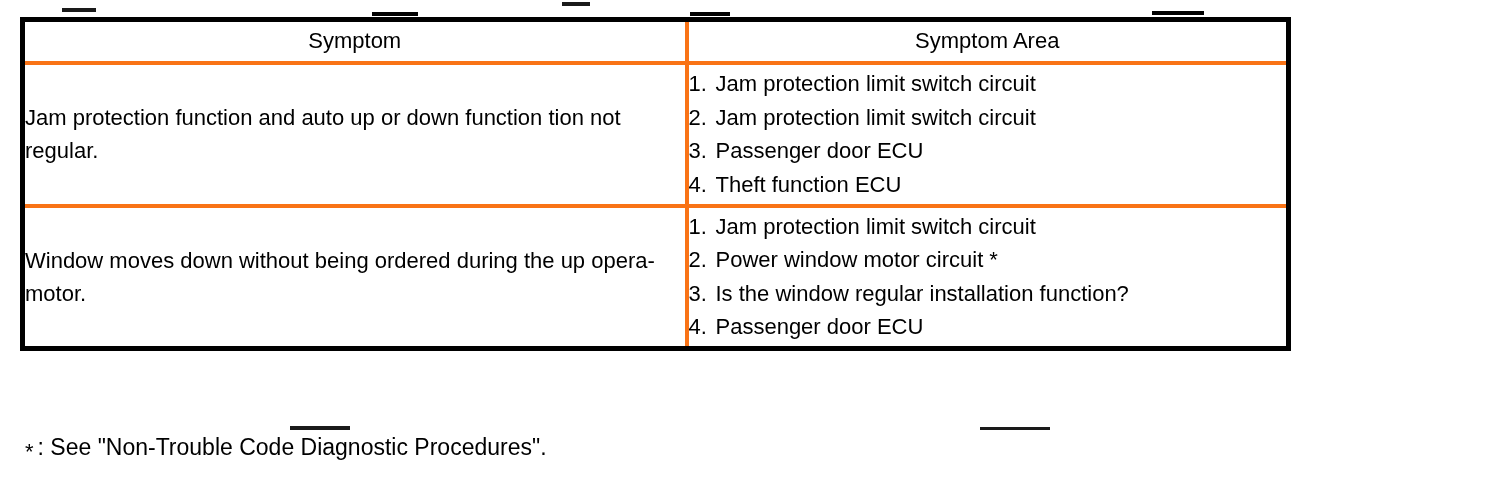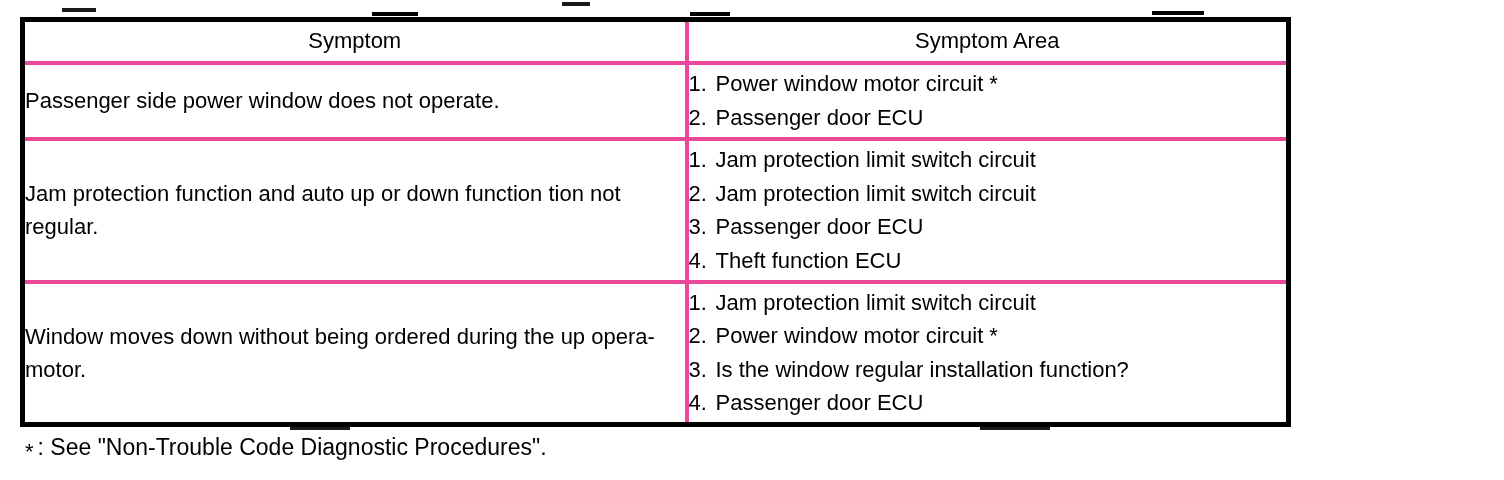--- a/index.html
+++ b/index.html
@@ -21,21 +21,21 @@
     left: 20px;
     top: 17px;
     width: 1266px;
     border-collapse: collapse;
     table-layout: fixed;
     background: #ffffff;
     border: 5px solid #000000;
   }
   .diag-table th,
   .diag-table td {
-    border: 4px solid #ec4899;
+    border: 4px solid #f97316;
     font-size: 22px;
     font-weight: normal;
     color: #000000;
     padding: 0;
   }
   .col-symptom { width: 664px; }
   .col-suspect { width: 602px; }
   tr.header-row { height: 43px; }
   tr.row-1 { height: 76px; }
   tr.row-2 { height: 143px; }
@@ -107,33 +107,20 @@
       <col class="col-symptom">
       <col class="col-suspect">
     </colgroup>
     <thead>
       <tr class="header-row">
         <th>Symptom</th>
         <th>Symptom Area</th>
       </tr>
     </thead>
     <tbody>
-      <tr class="row-1">
-        <td class="symptom-cell">
-          <div>Passenger side power window does not operate.</div>
-        </td>
-        <td class="suspect-cell">
-          <div class="suspect-item">
-            <span class="num">1.</span><span>Power window motor circuit *</span>
-          </div>
-          <div class="suspect-item">
-            <span class="num">2.</span><span>Passenger door ECU</span>
-          </div>
-        </td>
-      </tr>
       <tr class="row-2">
         <td class="symptom-cell">
           <div>Jam protection function and auto up or down function tion not</div>
           <div>regular.</div>
         </td>
         <td class="suspect-cell">
           <div class="suspect-item">
             <span class="num">1.</span><span>Jam protection limit switch circuit</span>
           </div>
           <div class="suspect-item">

